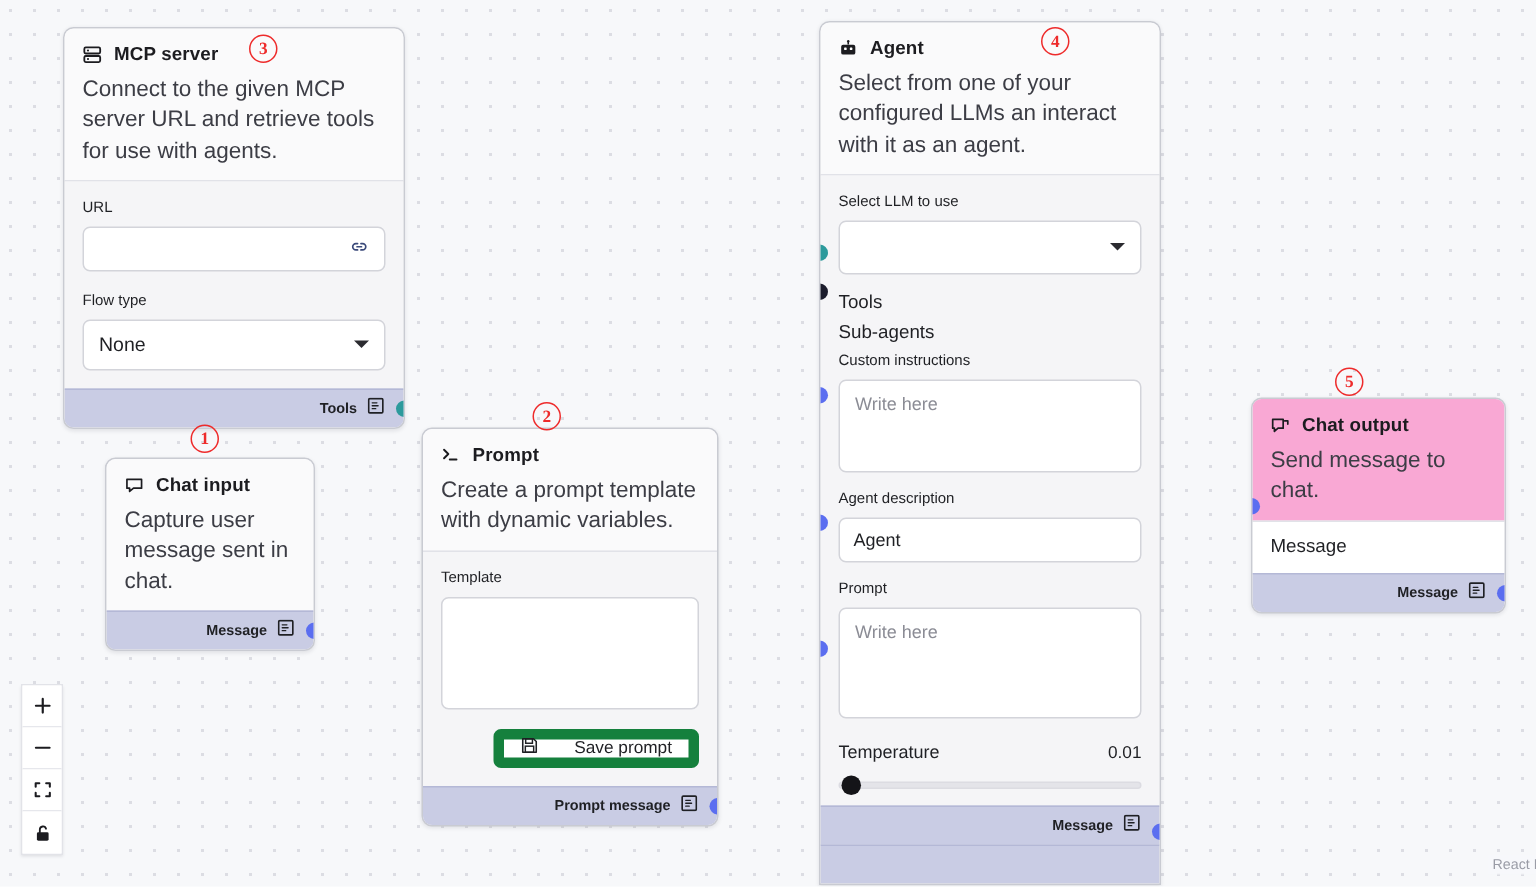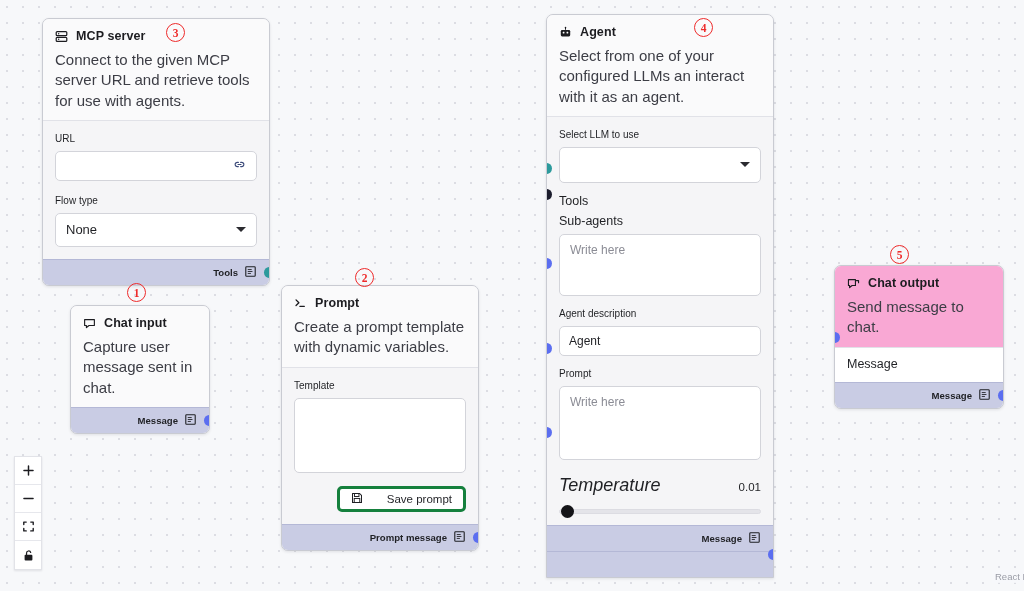--- a/index.html
+++ b/index.html
@@ -105,28 +105,28 @@
     border: 1.7px solid #ee2b2b;
     color: #ee2b2b; font-size: 11.5px; font-weight: 700;
     display: flex; align-items: center; justify-content: center;
     font-family: "Liberation Serif", serif;
     background: transparent;
     z-index: 30;
   }
 
   
   .btn {
-    background: #fff; border: 3px solid #15803d; border-radius: 5px;
+    background: #fff; border: 7px solid #15803d; border-radius: 5px;
     height: 26px; display: inline-flex; align-items: center; gap: 24px;
     padding: 0 11px; font-size: 11.5px; color: #1f2024; font-weight: 400;
   }
 
   
   .temp-row { display:flex; justify-content: space-between; align-items:baseline; }
-  .temp-label { font-size: 18px; color:#1f2024;font-style:italic; }
+  .temp-label { font-size: 12px; color:#1f2024; }
   .temp-val { font-size: 11.5px; color:#1f2024; }
   .slider {
     position: relative; margin-top: 9px; height: 12px;
   }
   .slider-track {
     position:absolute; top:4px; left:0; right:0; height:5px;
     background:#e4e4e9; border-radius: 3px; border:1px solid #dcdce2;
   }
   .slider-thumb {
     position:absolute; top:0; left:2px;
@@ -306,20 +306,21 @@
         <span class="caret"></span>
       </div>
 
       <div class="handle-row" style="margin-top:11px;">
         <span>Tools</span>
       </div>
       <div class="handle-row">
         <span>Sub-agents</span>
       </div>
 
+      <div class="field-label" style="margin-top:7px;">Custom instructions</div>
       <div class="textarea-box" style="height:62px;">
         <span>Write here</span>
       </div>
 
       <div class="field-label" style="margin-top:12px;">Agent description</div>
       <div class="input-box" style="height:30px;">
         <span>Agent</span>
       </div>
 
       <div class="field-label" style="margin-top:12px;">Prompt</div>

